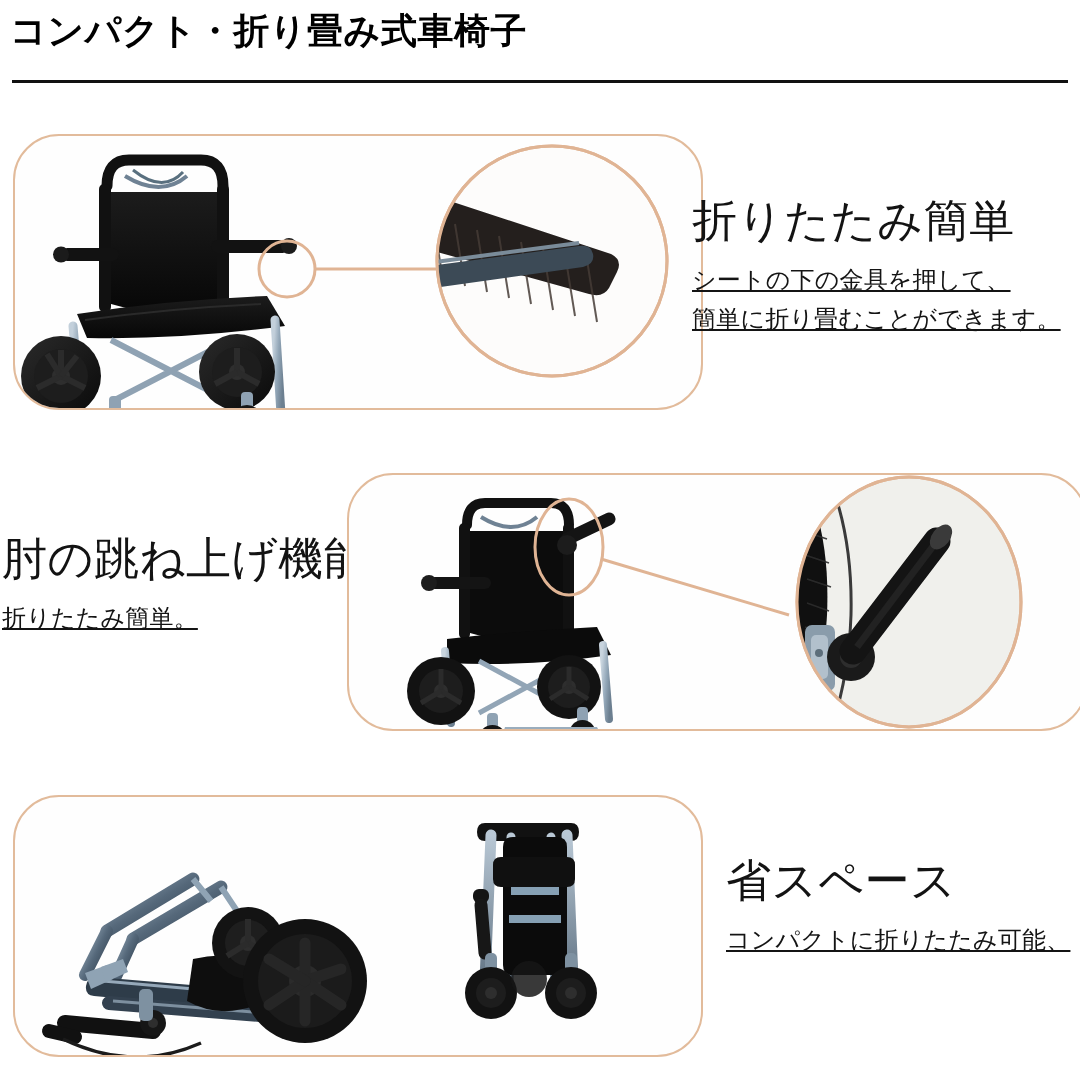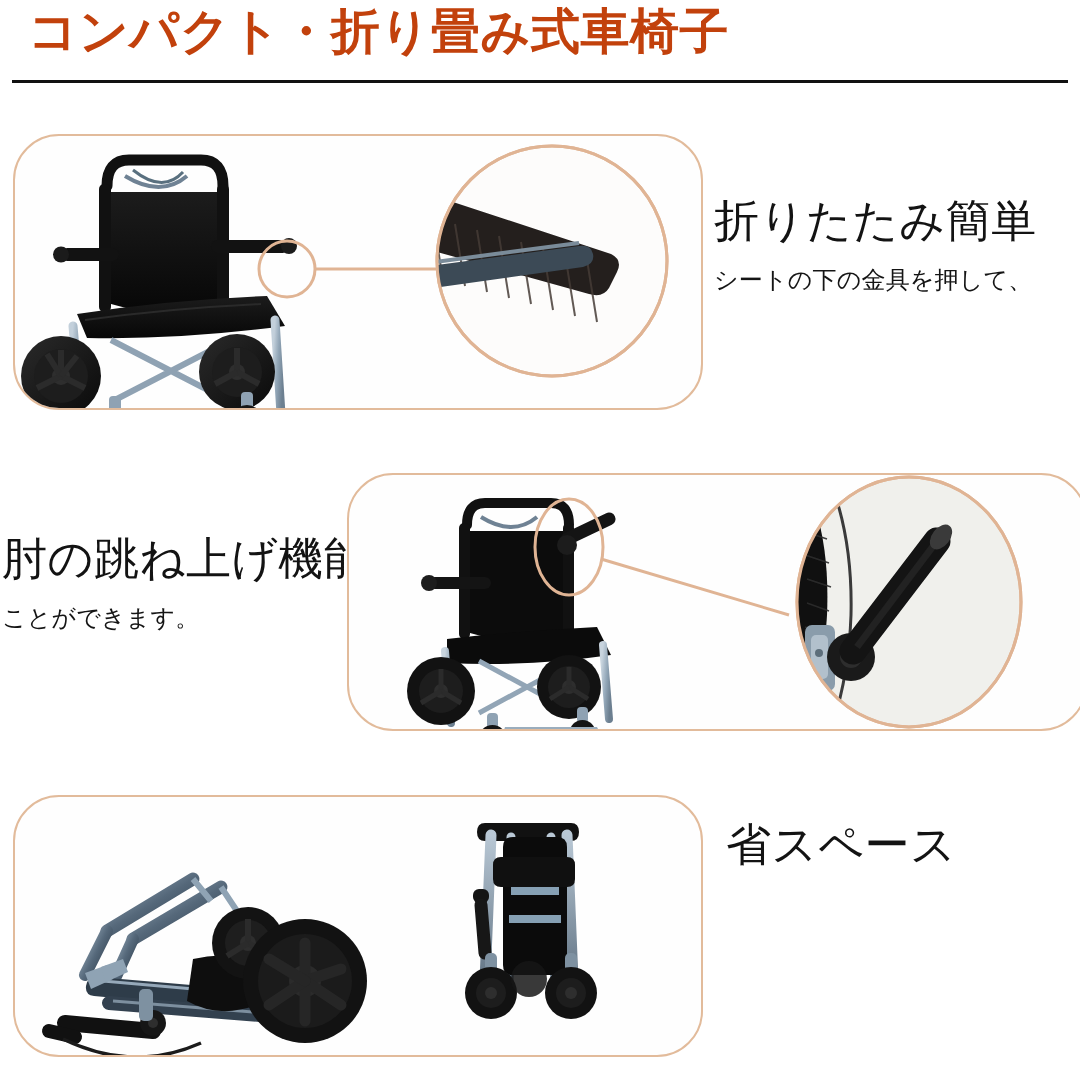--- a/index.html
+++ b/index.html
@@ -10,28 +10,28 @@
     background: #ffffff;
     font-family: "Liberation Sans", "DejaVu Sans", sans-serif;
     color: #101010;
     overflow: hidden;
     position: relative;
   }
 
   
   .page-title {
     position: absolute;
-    left: 28px;
+    left: 10px;
     top: 2px;
-    font-size: 49px;
+    font-size: 36px;
     font-weight: bold;
     letter-spacing: 0.5px;
     line-height: 58px;
     white-space: nowrap;
-    color: #c2410c;
+    color: #000000;
   }
   .title-rule {
     position: absolute;
     left: 12px;
     top: 80px;
     width: 1056px;
     height: 3px;
     background: #111;
   }
 
@@ -42,41 +42,41 @@
     border-radius: 46px;
     background: #fefefe;
     overflow: hidden;
   }
   .panel-1 { left: 13px;  top: 134px; width: 690px;  height: 276px; }
   .panel-2 { left: 347px; top: 473px; width: 740px;  height: 258px; }
   .panel-3 { left: 13px;  top: 795px; width: 690px;  height: 262px; }
 
   
   .txt-block { position: absolute; }
-  .txt-1 { left: 714px; top: 192px; width: 348px; }
+  .txt-1 { left: 692px; top: 192px; width: 348px; }
   .txt-2 { left: 2px;   top: 530px; width: 340px; }
-  .txt-3 { left: 726px; top: 816px; width: 350px; }
+  .txt-3 { left: 726px; top: 852px; width: 350px; }
 
   .feature-heading {
     font-size: 45px;
     font-weight: 300;
     line-height: 58px;
     letter-spacing: 0.5px;
     color: #131313;
     white-space: nowrap;
   }
   .feature-desc {
     margin-top: 10px;
     font-size: 24px;
     font-weight: 400;
     line-height: 39px;
     letter-spacing: 0.2px;
     color: #141414;
   }
-  .feature-desc span { display: block; white-space: nowrap; }
+  .feature-desc span { display: block; white-space: nowrap; text-decoration: underline; }
 
   svg { display: block; }
 </style>
 </head>
 <body>
 
 <div class="page-title">コンパクト・折り畳み式車椅子</div>
 <div class="title-rule"></div>
 
 <div class="panel panel-1">
@@ -204,27 +204,28 @@
       </g>
       <circle cx="537" cy="125" r="115" fill="none" stroke="#e0b494" stroke-width="3"></circle>
     </g>
   </svg>
 </div>
 
 <div class="txt-block txt-1">
   <div class="feature-heading">折りたたみ簡単</div>
   <div class="feature-desc">
     <span>シートの下の金具を押して、</span>
+    <span>簡単に折り畳むことができます。</span>
   </div>
 </div>
 
 <div class="txt-block txt-2">
   <div class="feature-heading">肘の跳ね上げ機能</div>
   <div class="feature-desc">
-    <span>ことができます。</span>
+    <span>折りたたみ簡単。</span>
   </div>
 </div>
 
 <div class="panel panel-2">
   <svg width="736" height="254" viewBox="0 0 736 254">
     <defs>
       <linearGradient id="met2" x1="0" y1="0" x2="1" y2="1">
         <stop offset="0" stop-color="#c8d4de"></stop>
           <stop offset="0.5" stop-color="#94a8b9"></stop>
         <stop offset="1" stop-color="#6c7f90"></stop>
@@ -428,14 +429,15 @@
       </g>
 
       <circle cx="62" cy="166" r="18" fill="#161616" opacity="0.85"></circle>
     </g>
   </svg>
 </div>
 
 <div class="txt-block txt-3">
   <div class="feature-heading">省スペース</div>
   <div class="feature-desc">
+    <span>コンパクトに折りたたみ可能、</span>
   </div>
 </div>
 
 </body></html>

